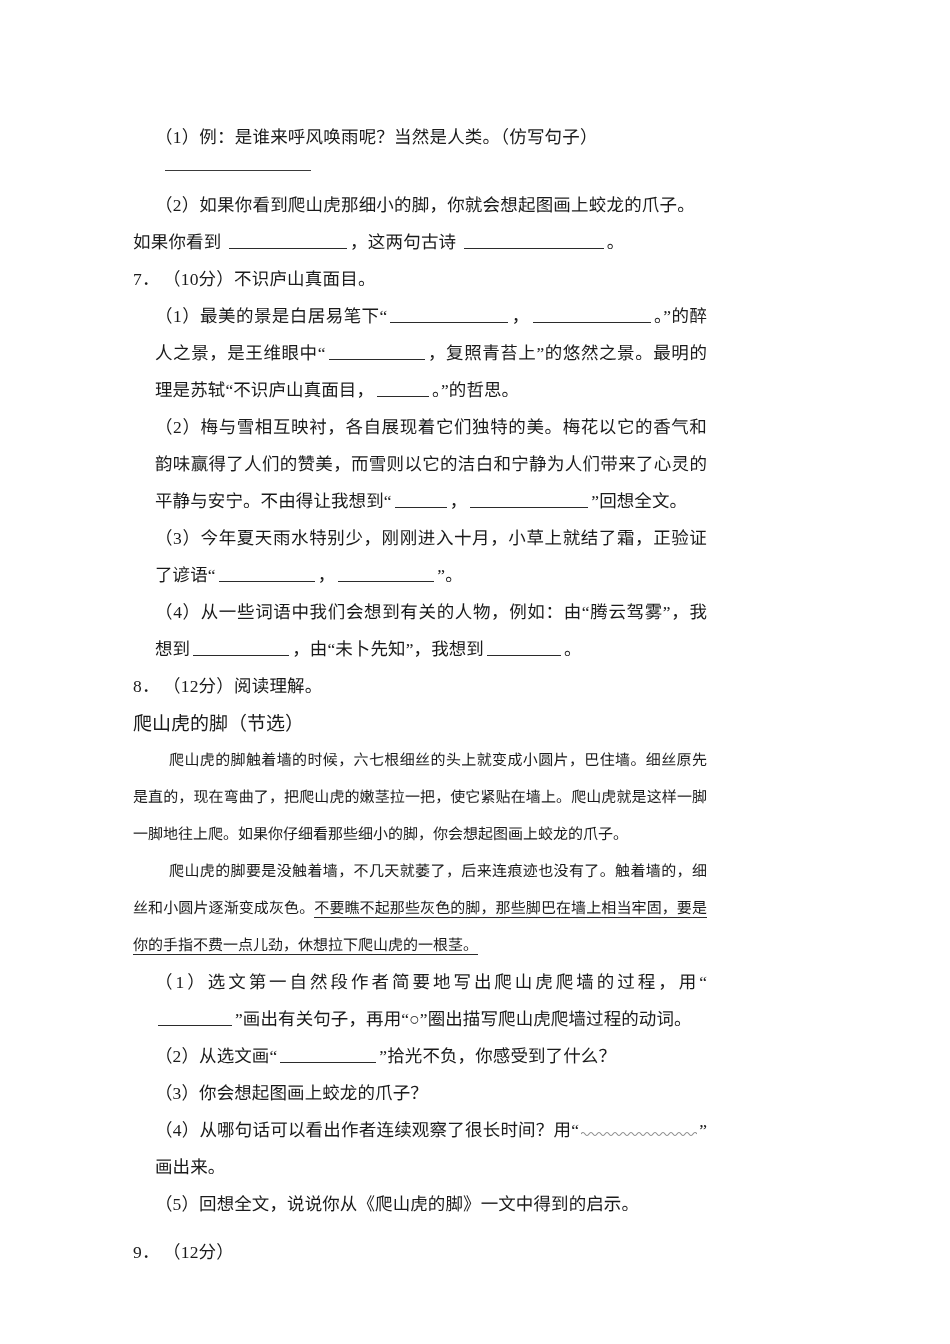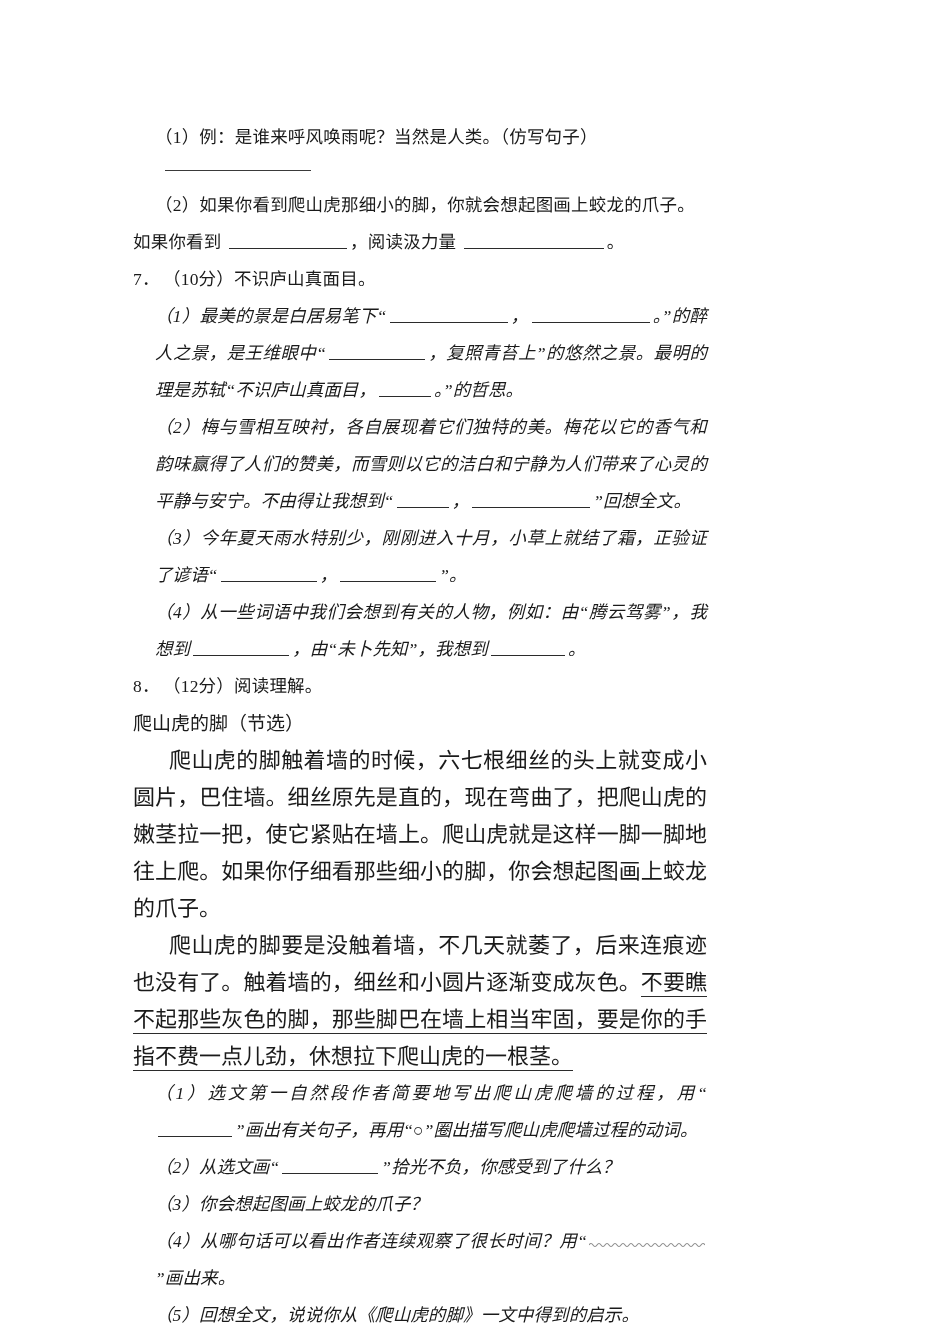--- a/index.html
+++ b/index.html
@@ -30,21 +30,20 @@
     line-height: 37px;
     letter-spacing: 0.2px;
     white-space: normal;
   }
   .para {
     font-size: 17.5px;
     line-height: 37px;
     text-align: justify;
     text-justify: inter-ideograph;
     letter-spacing: 0.1px;
-    font-style: italic;
   }
   .hang { padding-left: 22px; }
 
   .qnum {
     display: inline-block;
     min-width: 30px;
   }
 
   
   .blank {
@@ -96,21 +95,21 @@
   }
 
   
   .passage-title {
     text-align: left;
     font-size: 19px;
     line-height: 37px;
     padding-right: 12px;
   }
   .passage-body {
-    font-size: 22px;
+    font-size: 15px;
     line-height: 37px;
     text-align: justify;
     text-justify: inter-ideograph;
     text-indent: 36px;
   }
 
   .spacer-sm { height: 11px; }
 </style>
 </head>
 <body>
@@ -122,21 +121,21 @@
   </div>
 
   <div class="answer-rule"></div>
 
   <div class="line hang">
     <span>（2）</span><span>如果你看到爬山虎那细小的脚，你就会想起图画上蛟龙的爪子。</span>
   </div>
 
   <div class="line">
     <span>如果你看到</span>
-    <span class="blank b-lg"></span><span>，阅读汲力量</span>
+    <span class="blank b-lg"></span><span>，这两句古诗</span>
     <span class="blank b-xl"></span><span>。</span>
   </div>
 
   <div class="line">
     <span class="qnum">7．</span><span>（10分）</span><span>不识庐山真面目。</span>
   </div>
 
   <div class="para hang">
     <span>（1）</span><span>最美的景是白居易笔下“</span><span class="blank b-lg"></span><span>，</span><span class="blank b-lg"></span><span>。”的醉人之景，是王维眼中“</span><span class="blank b-md"></span><span>，复照青苔上”的悠然之景。最明的理是苏轼“不识庐山真面目，</span><span class="blank b-xs"></span><span>。”的哲思。</span>
   </div>

